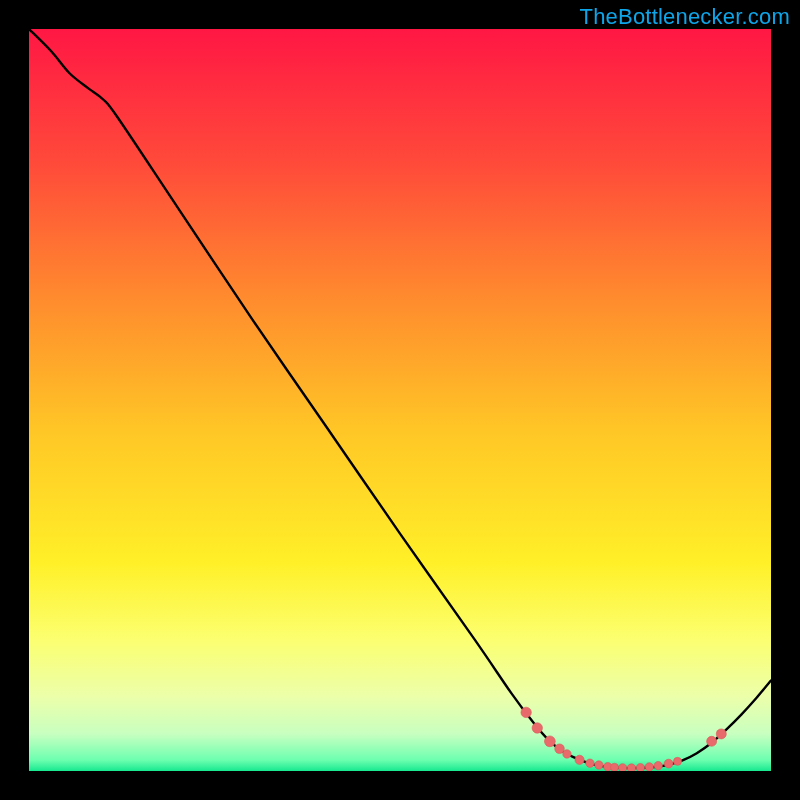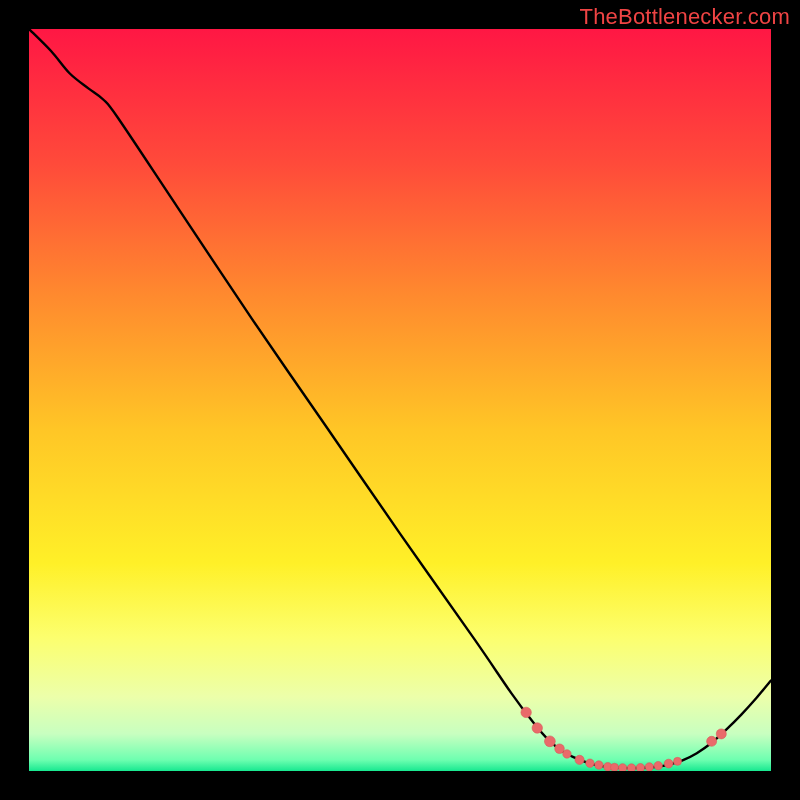--- a/index.html
+++ b/index.html
@@ -14,21 +14,21 @@
   .frame {
     position: relative;
     width: 800px;
     height: 800px;
     background: #000;
   }
   .attribution {
     position: absolute;
     top: 4px;
     right: 10px;
-    color: #ef4444;
+    color: #0ea5e9;
     font-size: 22px;
     letter-spacing: 0.2px;
     z-index: 5;
   }
   .plot {
     position: absolute;
     left: 29px;
     top: 29px;
     width: 742px;
     height: 742px;

